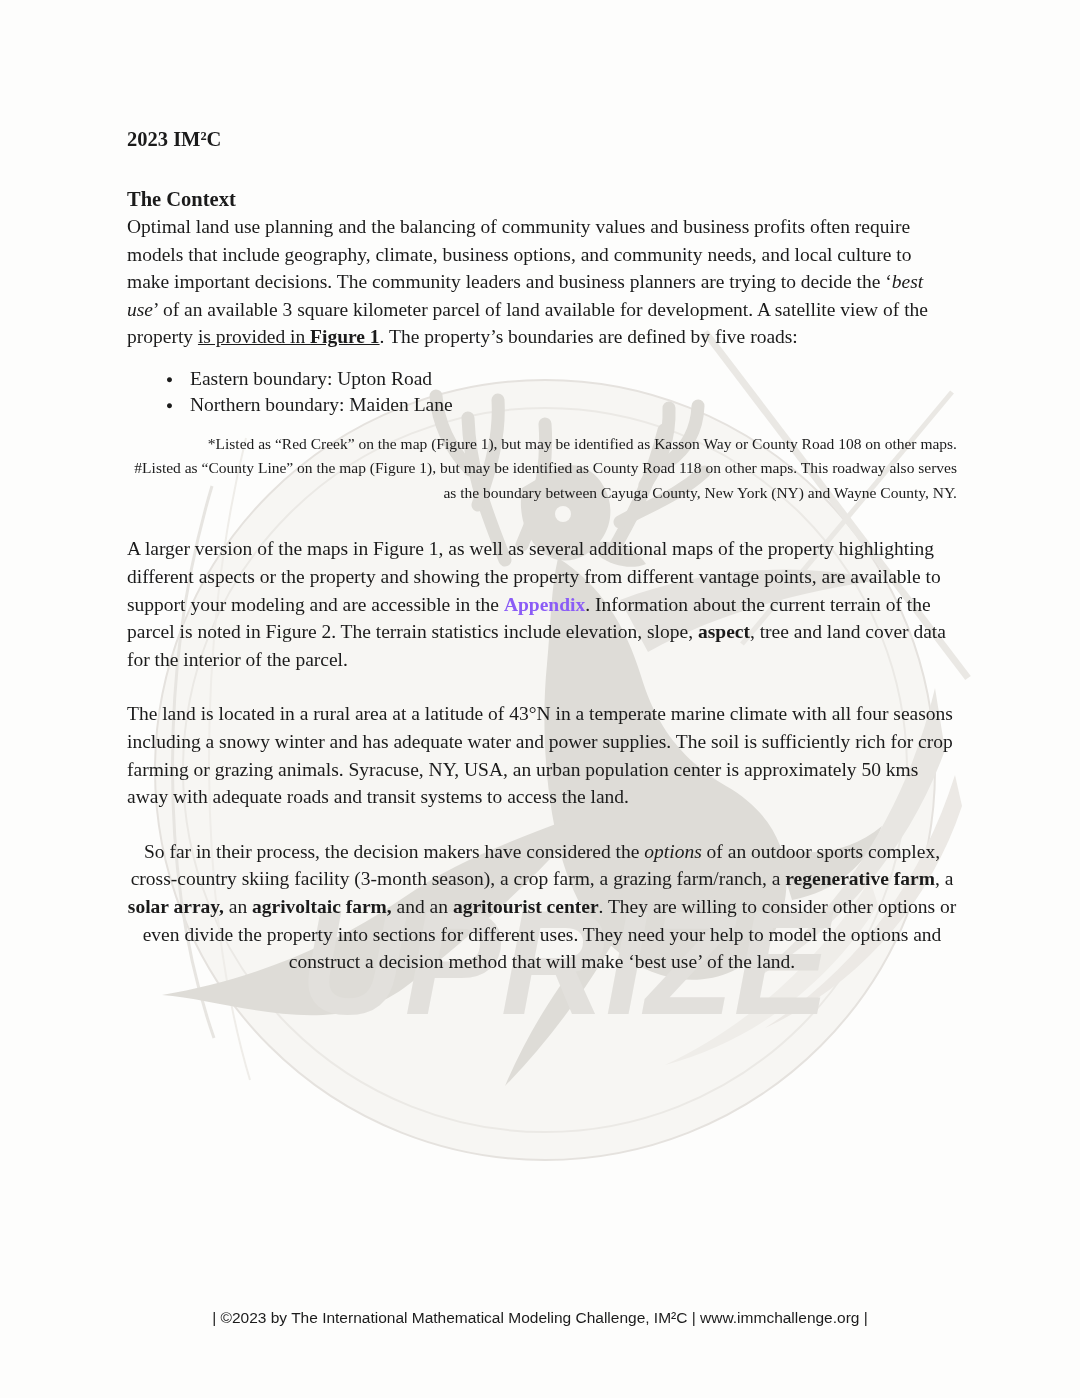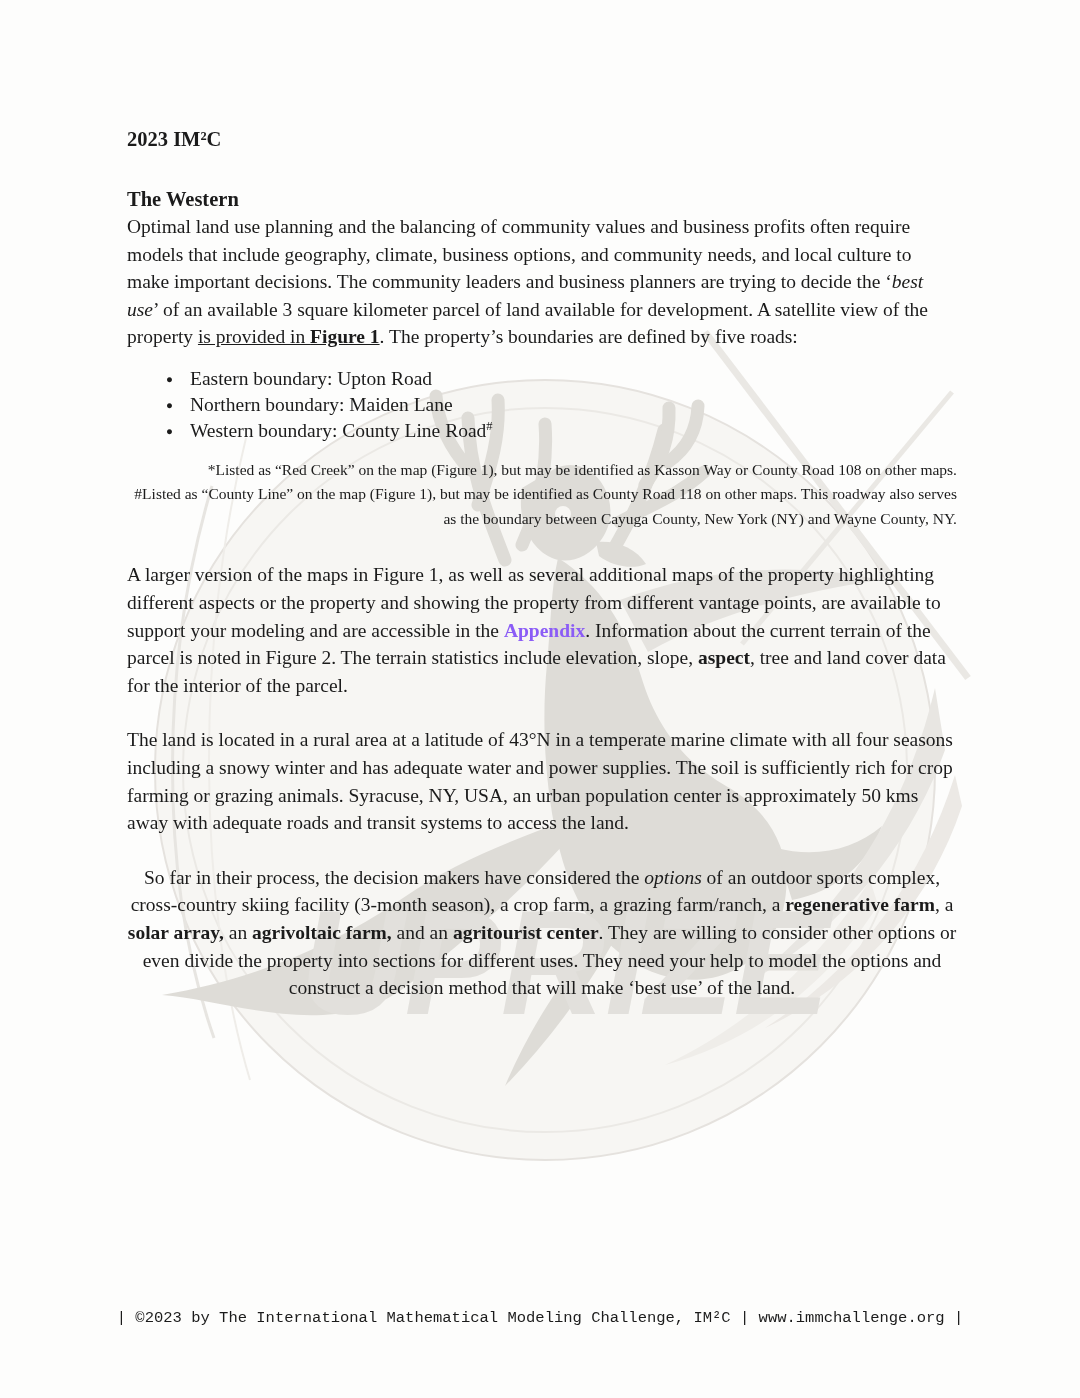--- a/index.html
+++ b/index.html
@@ -21,21 +21,21 @@
   .footnotes{font-size:15.5px;line-height:24.5px;margin:0 0 30px 0;text-align:right;}
   .footnotes p{margin:0;}
   .b{font-weight:bold;}
   .i{font-style:italic;}
   .u{text-decoration:underline;}
   .link{color:#8b5cf6;font-weight:bold;}
   .p4{margin-bottom:14px;text-align:center;}
   .page-footer{
     position:absolute;left:0;top:1306px;width:1080px;z-index:1;
     text-align:center;font-size:15.5px;line-height:24px;color:#1b1b1b;
-    font-family:Liberation Mono, monospace;
+    font-family:Liberation Sans, sans-serif;
   }
 </style>
 </head>
 <body>
 
 <svg class="watermark" viewBox="0 0 1080 1398" xmlns="http://www.w3.org/2000/svg">
   <circle cx="545" cy="770" r="390" fill="#f7f6f3" stroke="#e5e2de" stroke-width="2"></circle>
   <circle cx="545" cy="770" r="362" fill="none" stroke="#ebe9e5" stroke-width="2"></circle>
   <path d="M212,486 C160,660 158,878 214,1038" stroke="#e7e5e1" stroke-width="3" fill="none"></path>
   <path d="M246,438 C196,640 196,900 250,1080" stroke="#efede9" stroke-width="2" fill="none"></path>
@@ -69,28 +69,27 @@
     <path d="M870,880 C820,960 750,1025 665,1065 C752,1042 828,985 878,905 Z" fill="#efede9"></path>
   </g>
   <text x="300" y="1014" font-size="148" font-weight="bold" font-style="italic" font-family="'Liberation Sans','DejaVu Sans',sans-serif" fill="#e2e0dc" textLength="530" lengthAdjust="spacingAndGlyphs">UPRIZE</text>
 </svg>
 
 <div class="page">
   <header>
     <div class="doc-title">2023 IM²C</div>
   </header>
 
-  <h2 class="section-heading">The Western</h2>
+  <h2 class="section-heading">The Context</h2>
 
   <p class="para p1"><span>Optimal land use planning and the balancing of community values and business profits often require models that include geography, climate, business options, and community needs, and local culture to make important decisions. The community leaders and business planners are trying to decide the ‘</span><span class="i">best use</span><span>’ of an available 3 square kilometer parcel of land available for development. A satellite view of the property </span><span class="u">is provided in </span><span class="b u">Figure 1</span><span>. The property’s boundaries are defined by five roads:</span></p>
 
   <ul class="bullets">
     <li><span>Eastern boundary: Upton Road</span><sup></sup></li>
     <li><span>Northern boundary: Maiden Lane</span><sup></sup></li>
-    <li><span>Western boundary: County Line Road</span><sup>#</sup></li>
   </ul>
 
   <div class="footnotes">
     <p>*Listed as “Red Creek” on the map (Figure 1), but may be identified as Kasson Way or County Road 108 on other maps.</p>
     <p>#Listed as “County Line” on the map (Figure 1), but may be identified as County Road 118 on other maps. This roadway also serves as the boundary between Cayuga County, New York (NY) and Wayne County, NY.</p>
   </div>
 
   <p class="para"><span>A larger version of the maps in Figure 1, as well as several additional maps of the property highlighting different aspects or the property and showing the property from different vantage points, are available to support your modeling and are accessible in the </span><span class="link">Appendix</span><span>. Information about the current terrain of the parcel is noted in Figure 2. The terrain statistics include elevation, slope, </span><span class="b">aspect</span><span>, tree and land cover data for the interior of the parcel.</span></p>
 
   <p class="para">The land is located in a rural area at a latitude of 43°N in a temperate marine climate with all four seasons including a snowy winter and has adequate water and power supplies. The soil is sufficiently rich for crop farming or grazing animals. Syracuse, NY, USA, an urban population center is approximately 50 kms away with adequate roads and transit systems to access the land.</p>

